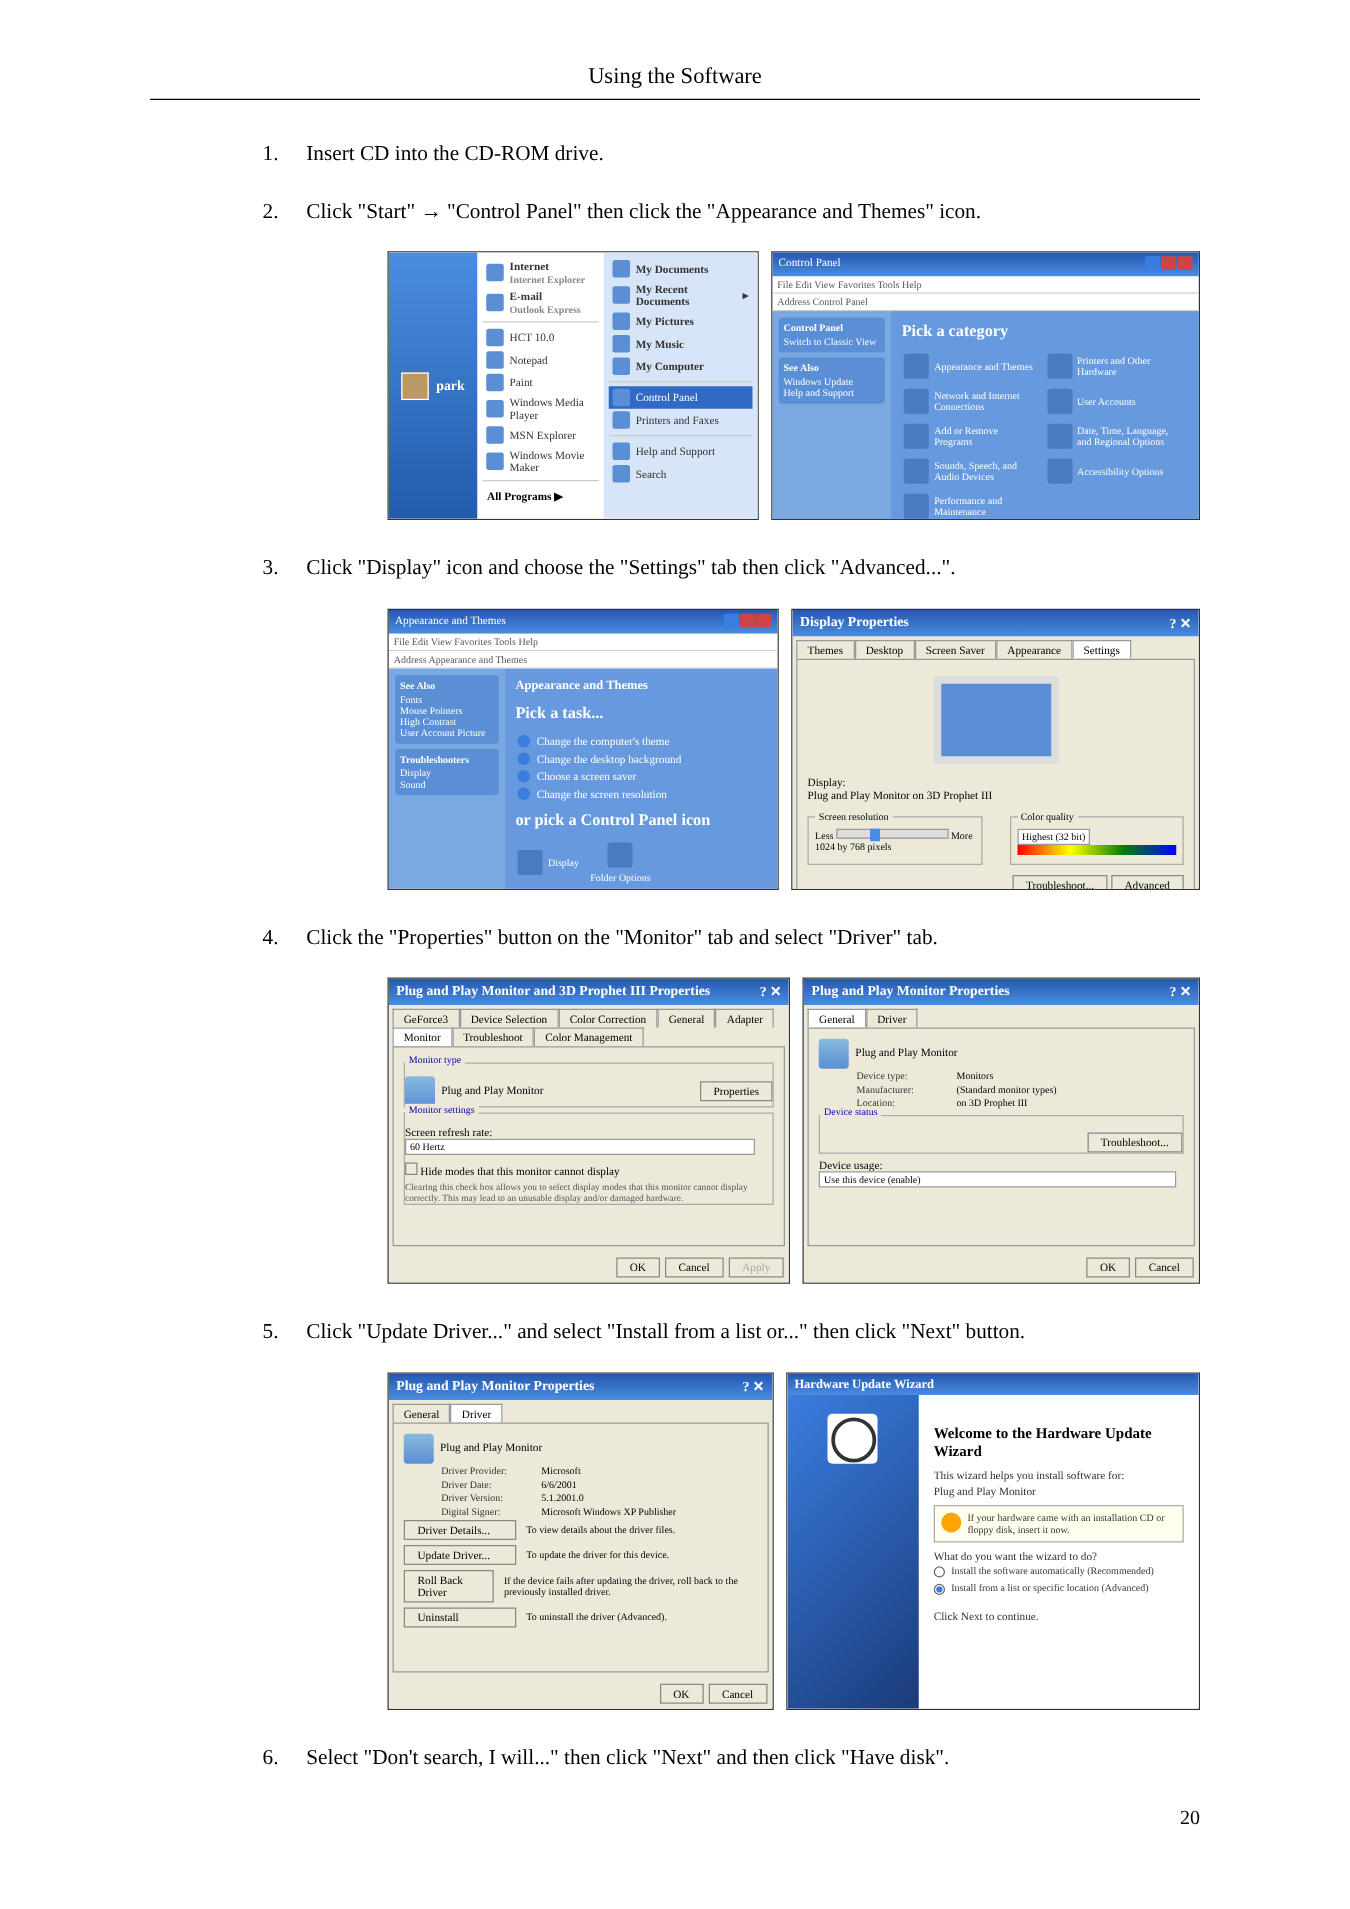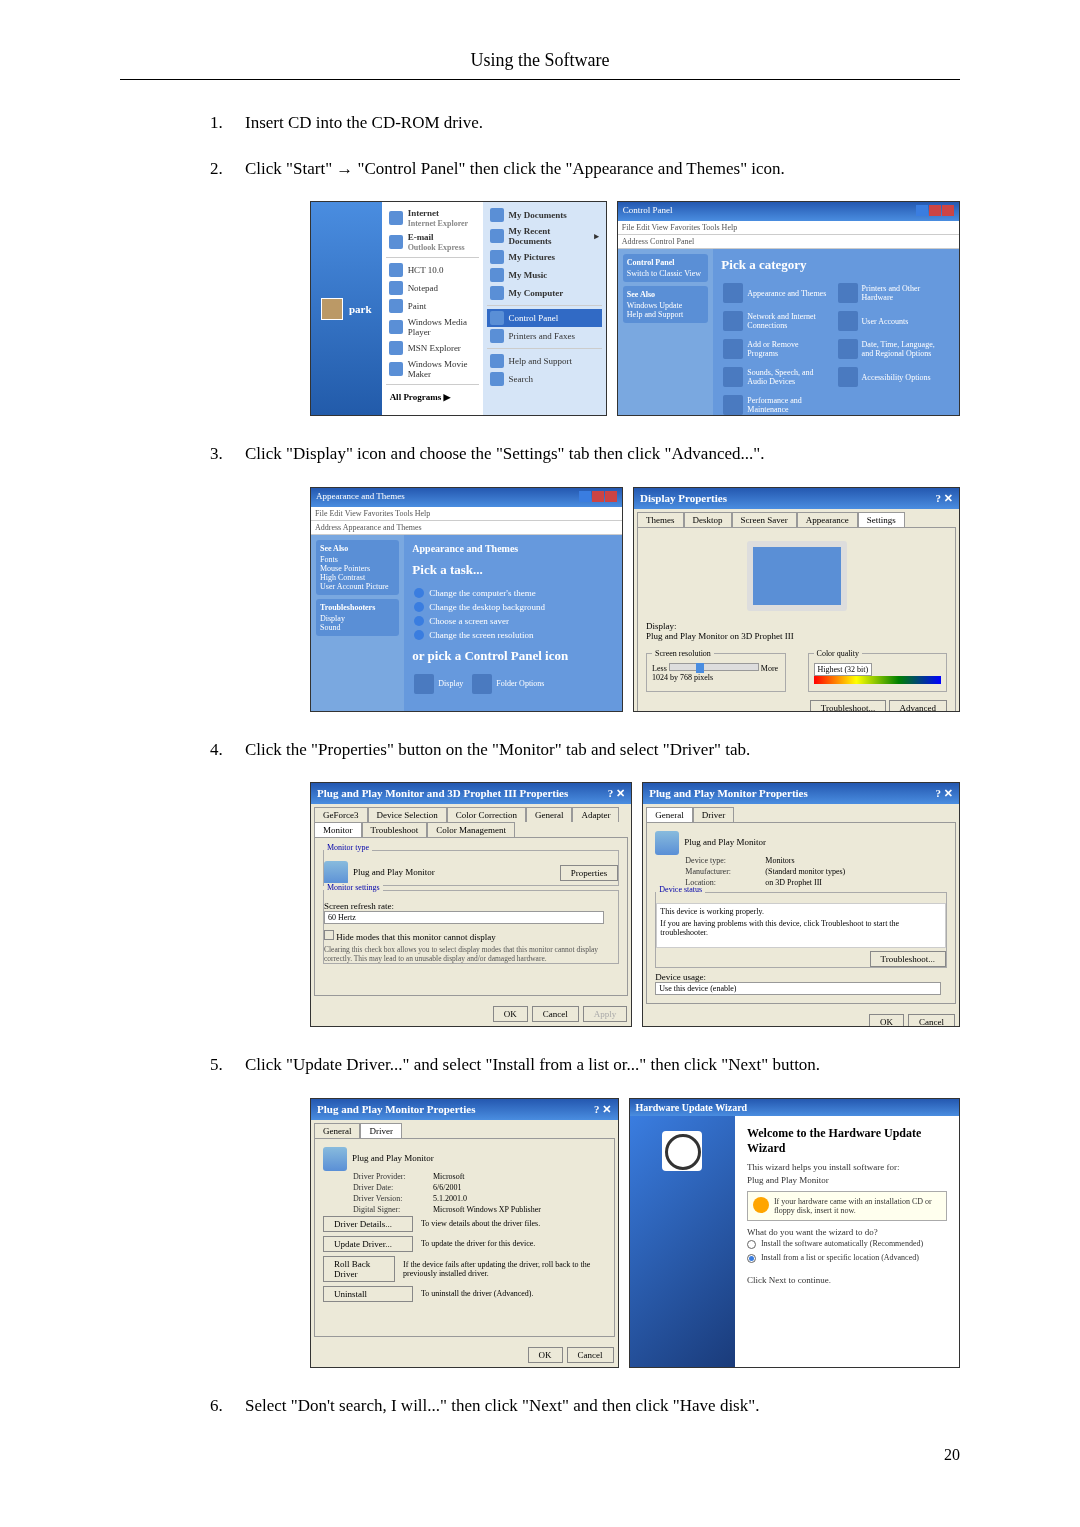--- a/index.html
+++ b/index.html
@@ -118,21 +118,21 @@
     .driver-row { display:flex; font-size:8px; padding:1px 0 1px 30px; }
     .driver-row .k { width:80px; color:#333; }
 
     
     .wiz-wrap { height:100%; background:#fff; display:flex; flex-direction:column; }
     .wiz-title { background:linear-gradient(#2458b0,#4a8de0); color:#fff; font-size:10px; font-weight:bold; padding:3px 6px; }
     .wiz-body { display:flex; flex:1; }
     .wiz-side { width:32%; background:linear-gradient(135deg,#3a7de0,#1a3b7a); display:flex; align-items:flex-start; justify-content:center; padding-top:15px; }
     .wiz-side .wizico { width:40px; height:40px; background:#fff; border-radius:4px; position:relative; }
     .wiz-side .wizico:after { content:''; position:absolute; width:30px; height:30px; border:3px solid #333; border-radius:50%; top:3px; left:3px; }
-    .wiz-main { flex:1; padding:10px 12px; font-size:9px; color:#333; }
+    .wiz-main { flex:1; padding:10px 12px; font-size:9px; color:#333;margin-top:13px; }
     .wiz-main h3 { font-size:12px; font-weight:bold; color:#000; margin-bottom:6px; }
     .wiz-radio { display:flex; align-items:flex-start; gap:5px; padding:2px 0; font-size:8px; }
     .wiz-radio .r { width:9px; height:9px; border:1px solid #666; border-radius:50%; flex-shrink:0; margin-top:1px; }
     .wiz-radio .r.sel:after { content:''; display:block; width:5px; height:5px; background:#3a7de0; border-radius:50%; margin:1px; }
     .wiz-infobox { border:1px solid #aaa; background:#ffe; padding:5px; font-size:8px; margin:6px 0; display:flex; gap:5px; }
     .wiz-infobox .ico { width:16px; height:16px; background:#ffa500; border-radius:50%; flex-shrink:0; }
     .wiz-btns { border-top:1px solid #ccc; padding:6px; text-align:right; }
 
     .pagenum { text-align:right; font-size:16px; margin-top:28px; }
   </style>
@@ -357,21 +357,21 @@
               <div class="task-link">
                   <span class="arr"></span>
                   <span>Change the screen resolution</span>
                 </div>
               <h2 style="margin-top:6px;">or pick a Control Panel icon</h2>
               <div style="display:flex;gap:5px;">
                 <div class="cp-cat" style="width:auto;">
                     <span class="ico"></span>
                     <span>Display</span>
                   </div>
-                <div class="cp-cat" style="width:auto;">
+                <div class="cp-cat" style="width:auto;flex-direction:column;">
                     <span class="ico"></span>
                     <span>Folder Options</span>
                   </div>
               </div>
             </div>
           </div>
         </div>
       </div>
 
       <div class="screenshot s4">
@@ -477,24 +477,20 @@
             <div class="driver-row">
                 <span class="k">Manufacturer:</span>
                 <span>(Standard monitor types)</span>
               </div>
             <div class="driver-row">
                 <span class="k">Location:</span>
                 <span>on 3D Prophet III</span>
               </div>
             <div class="groupbox" style="margin-top:4px;">
               <span class="groupbox-title">Device status</span>
-              <div style="border:1px solid #ccc;background:#fff;padding:3px;font-size:8px;height:45px;">
-                <div>This device is working properly.</div>
-                <div style="margin-top:3px;">If you are having problems with this device, click Troubleshoot to start the troubleshooter.</div>
-              </div>
               <div style="text-align:right;margin-top:3px;"><span class="winbtn">Troubleshoot...</span></div>
             </div>
             <div style="margin-top:3px;"><span>Device usage:</span></div>
             <span class="dp-select" style="width:98%;">Use this device (enable)</span>
           </div>
           <div class="dp-btns">
             <span class="winbtn">OK</span>
             <span class="winbtn">Cancel</span>
           </div>
         </div>

